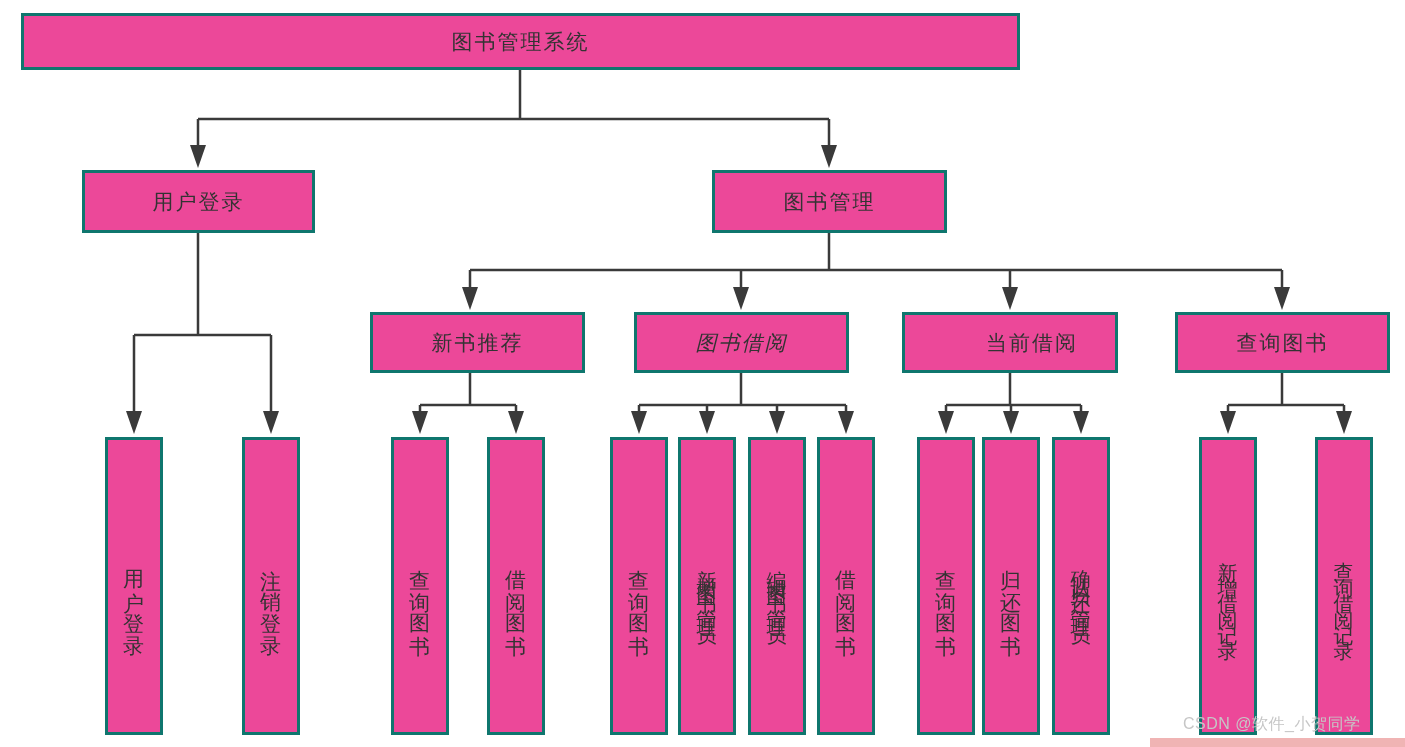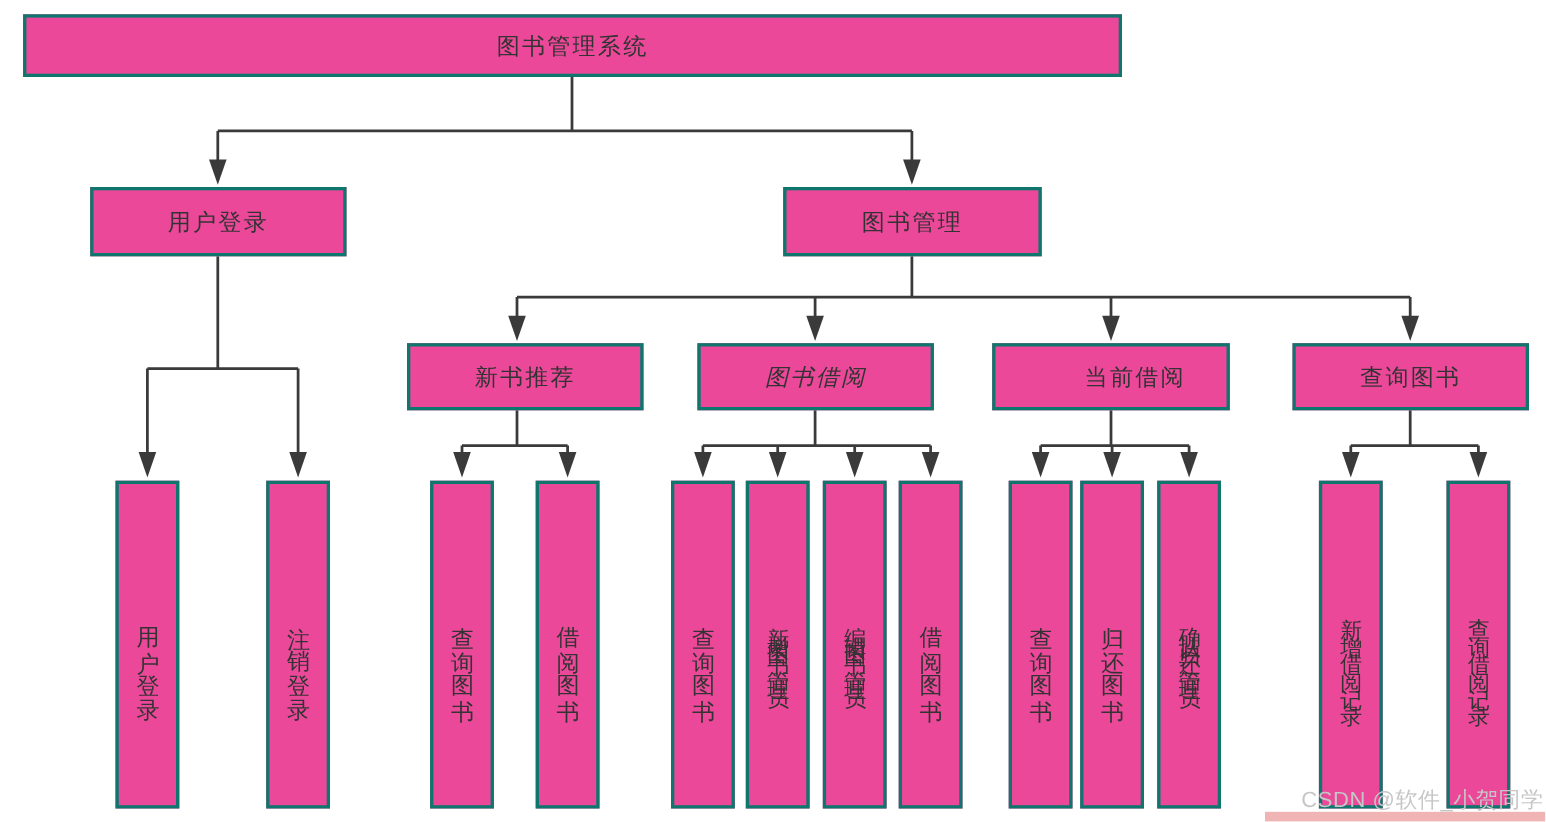--- a/index.html
+++ b/index.html
@@ -38,21 +38,21 @@
   .v4{letter-spacing:22px;margin-bottom:-22px;font-size:21px;}
   .v6{letter-spacing:16px;margin-bottom:-16px;}
   .v8{letter-spacing:8px;margin-bottom:-8px;}
   .l-u0{left:105px;} .l-u1{left:242px;}
   .l-a0{left:391px;} .l-a1{left:487px;}
   .l-b0{left:610px;} .l-b1{left:678px;} .l-b2{left:748px;} .l-b3{left:817px;}
   .l-c0{left:917px;} .l-c1{left:982px;} .l-c2{left:1052px;}
   .l-d0{left:1199px;}.l-d1{left:1315px;}
   .watermark{
     position:absolute;left:1183px;top:714px;width:222px;height:26px;
-    font-size:20px;color:#c6c6c6;white-space:nowrap;z-index:2;
+    font-size:16px;color:#c6c6c6;white-space:nowrap;z-index:2;
     letter-spacing:0.5px;
   }
   .wm-band{
     position:absolute;left:1150px;top:738px;width:255px;height:9px;
     background:#f0b4b4;z-index:1;
   }
 </style>
 </head>
 <body>
 

